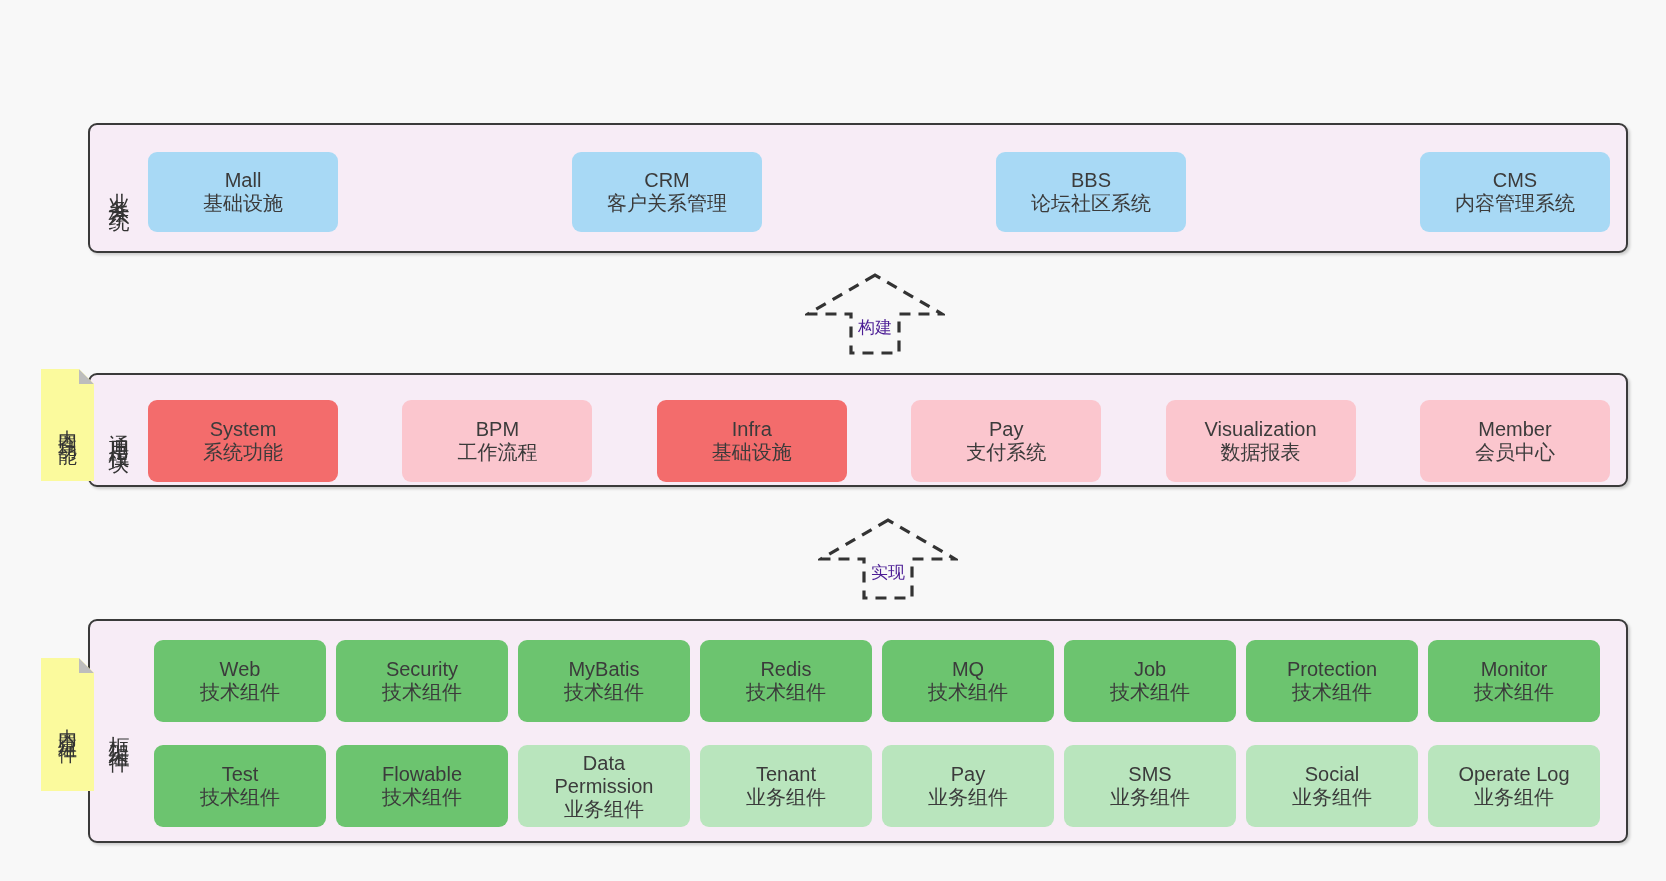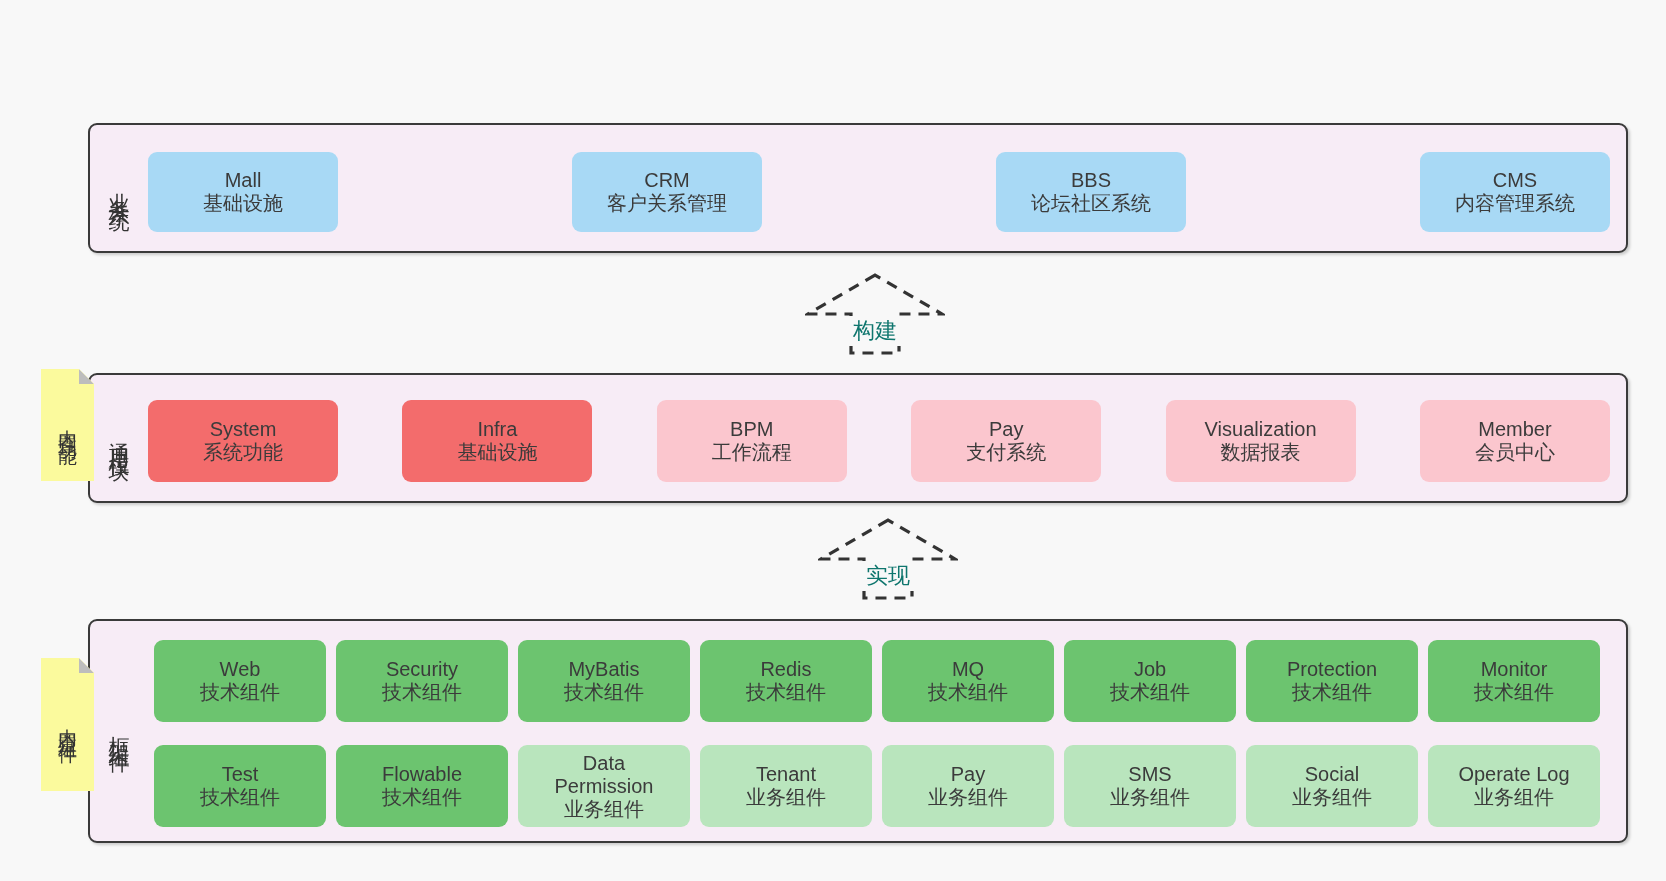--- a/index.html
+++ b/index.html
@@ -36,21 +36,21 @@
   .sticky .fold{position:absolute;top:0;right:0;width:15px;height:15px;background:#bdbdbd;
                 clip-path:polygon(0 0,100% 100%,0 100%);}
   .sticky-label{writing-mode:vertical-rl;text-orientation:upright;font-size:19px;
                 letter-spacing:0.3em;color:#333;}
 
   
   .arrow{position:absolute;width:140px;height:86px;}
   .arrow svg{display:block;}
   .arrow path{fill:none;stroke:#333;stroke-width:3.2;stroke-dasharray:11 8;stroke-linejoin:miter;}
   .arrow-label{position:absolute;left:50%;top:44px;transform:translateX(-50%);
-               background:#f8f8f8;padding:0 4px;font-size:22px;color:#0f766e;white-space:nowrap;}
+               background:#f8f8f8;padding:0 4px;font-size:17px;color:#4c1d95;white-space:nowrap;}
 </style>
 </head>
 <body>
 
 <div id="stage">
 
   <div class="band" style="top:123px;height:130px;">
     <div class="side-label">业务系统</div>
     <div class="row" style="top:27px;">
       <div class="box blue wide">
@@ -72,38 +72,38 @@
     </div>
   </div>
 
   <div class="arrow" style="left:805px;top:272px;">
     <svg width="140" height="86" viewBox="0 0 140 86">
       <path d="M70 3 L3 42 L46 42 L46 81 L94 81 L94 42 L137 42 Z"></path>
     </svg>
     <span class="arrow-label">构建</span>
   </div>
 
-  <div class="band" style="top:373px;height:130px;">
+  <div class="band" style="top:373px;height:114px;">
     <div class="sticky" style="left:-49px;top:-6px;height:112px;">
       <div class="fold"></div>
       <div class="sticky-label">内置功能</div>
     </div>
     <div class="side-label">通用模块</div>
     <div class="row" style="top:25px;">
       <div class="box red wide2">
         <div class="box-en">System</div>
         <div class="box-zh">系统功能</div>
       </div>
+      <div class="box pink wide2">
+        <div class="box-en">BPM</div>
+        <div class="box-zh">工作流程</div>
+      </div>
       <div class="box red wide2">
         <div class="box-en">Infra</div>
         <div class="box-zh">基础设施</div>
-      </div>
-      <div class="box pink wide2">
-        <div class="box-en">BPM</div>
-        <div class="box-zh">工作流程</div>
       </div>
       <div class="box pink wide2">
         <div class="box-en">Pay</div>
         <div class="box-zh">支付系统</div>
       </div>
       <div class="box pink wide2">
         <div class="box-en">Visualization</div>
         <div class="box-zh">数据报表</div>
       </div>
       <div class="box pink wide2">

